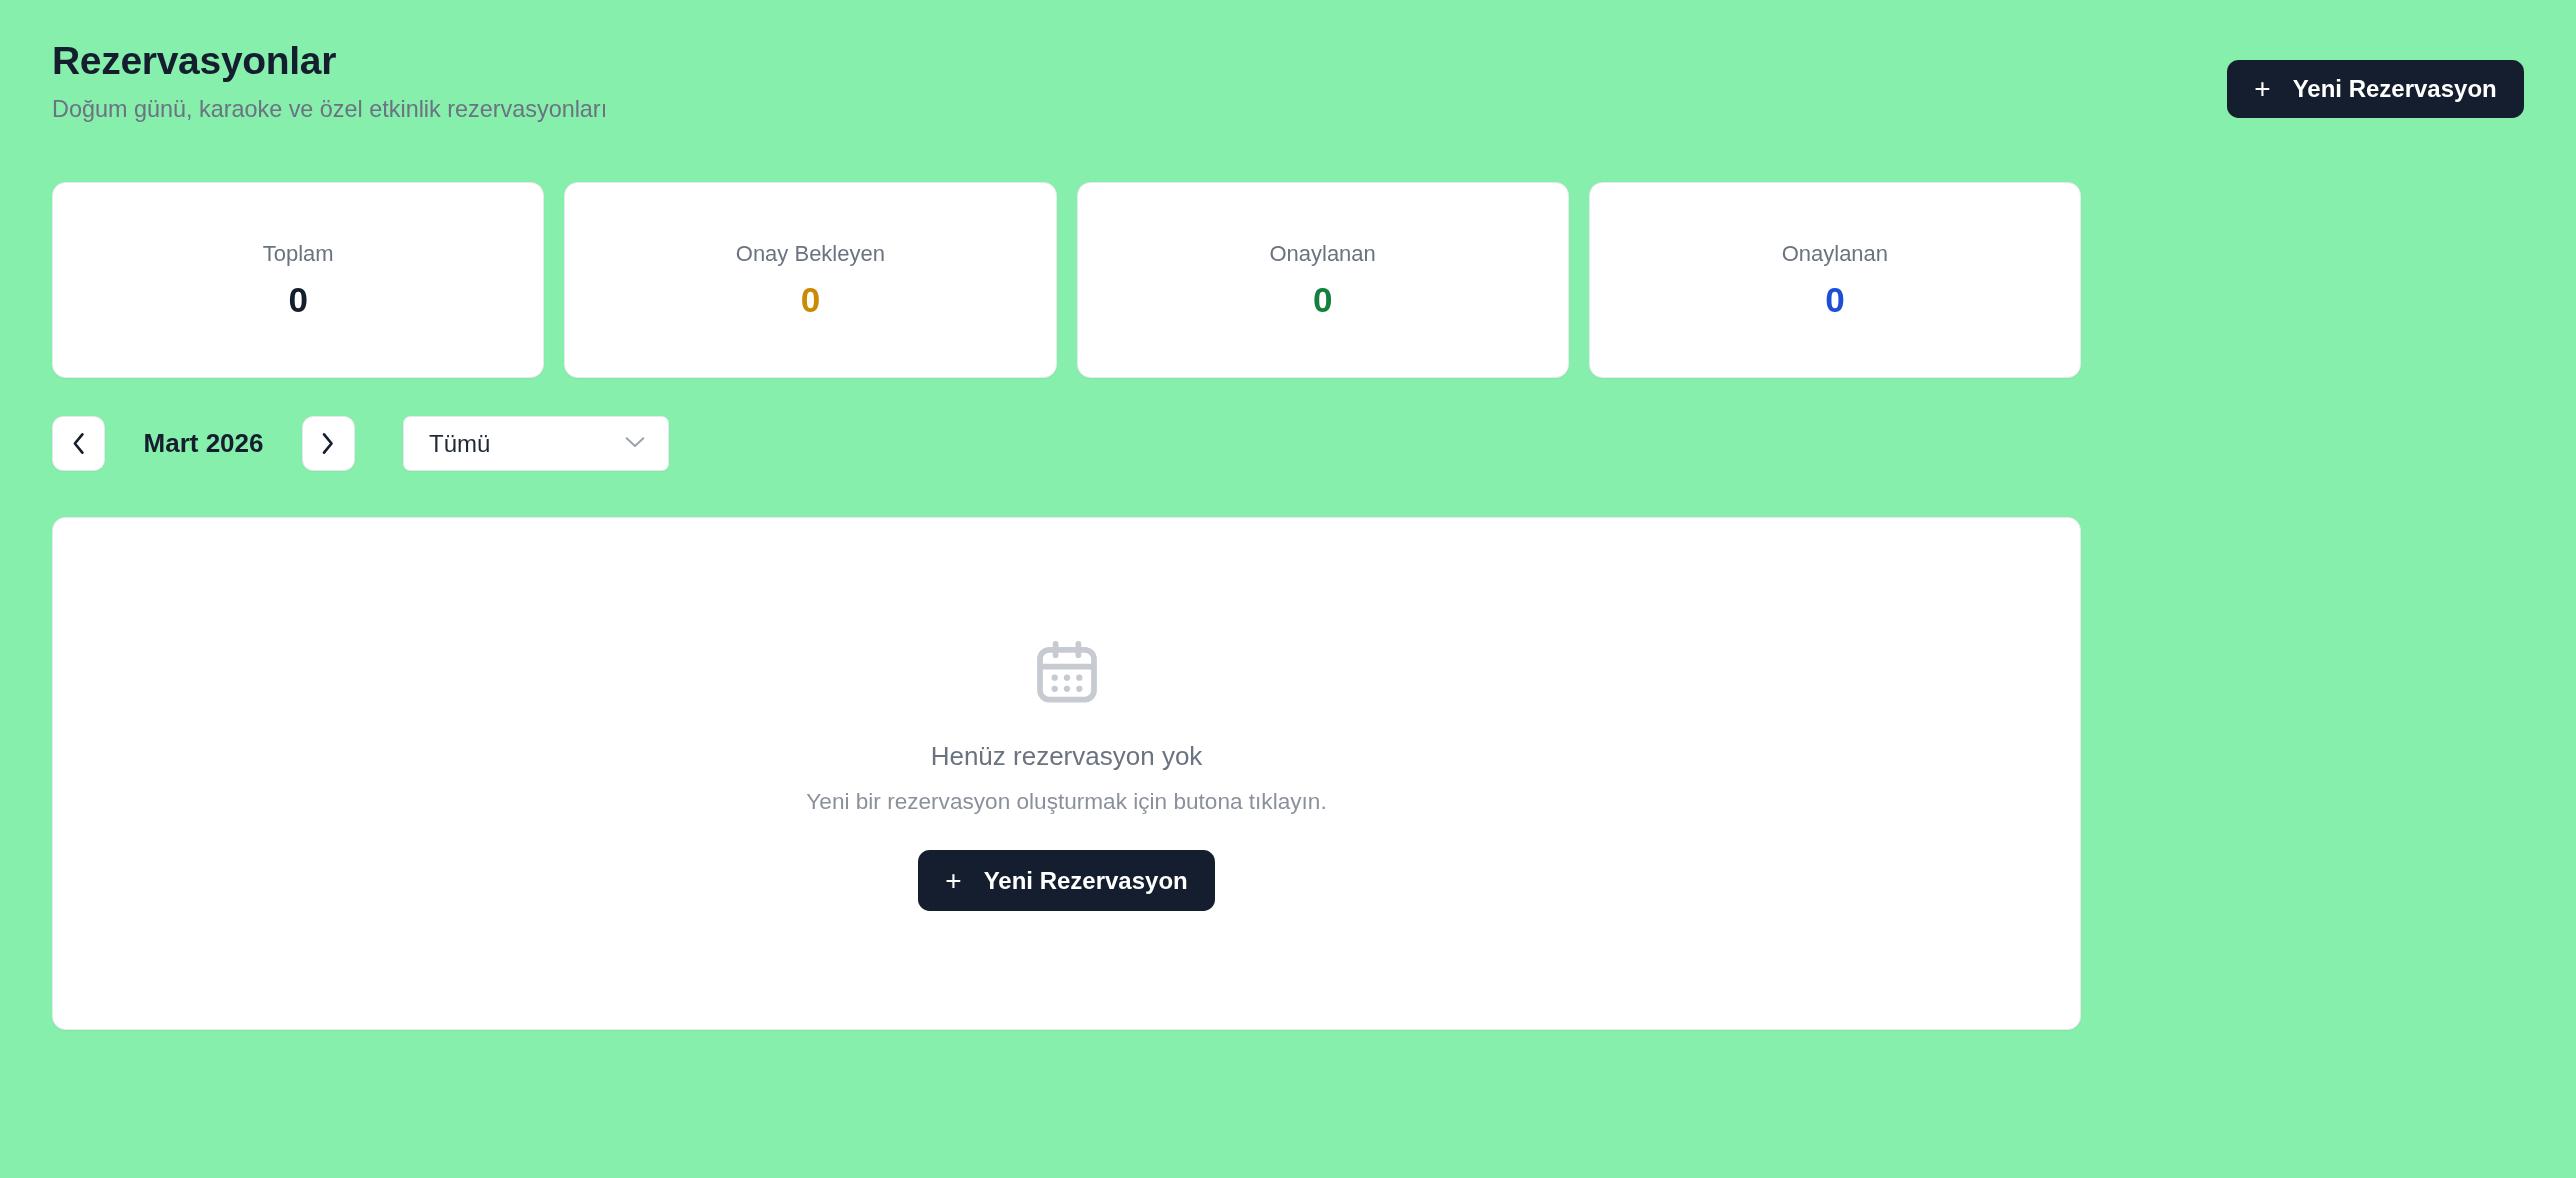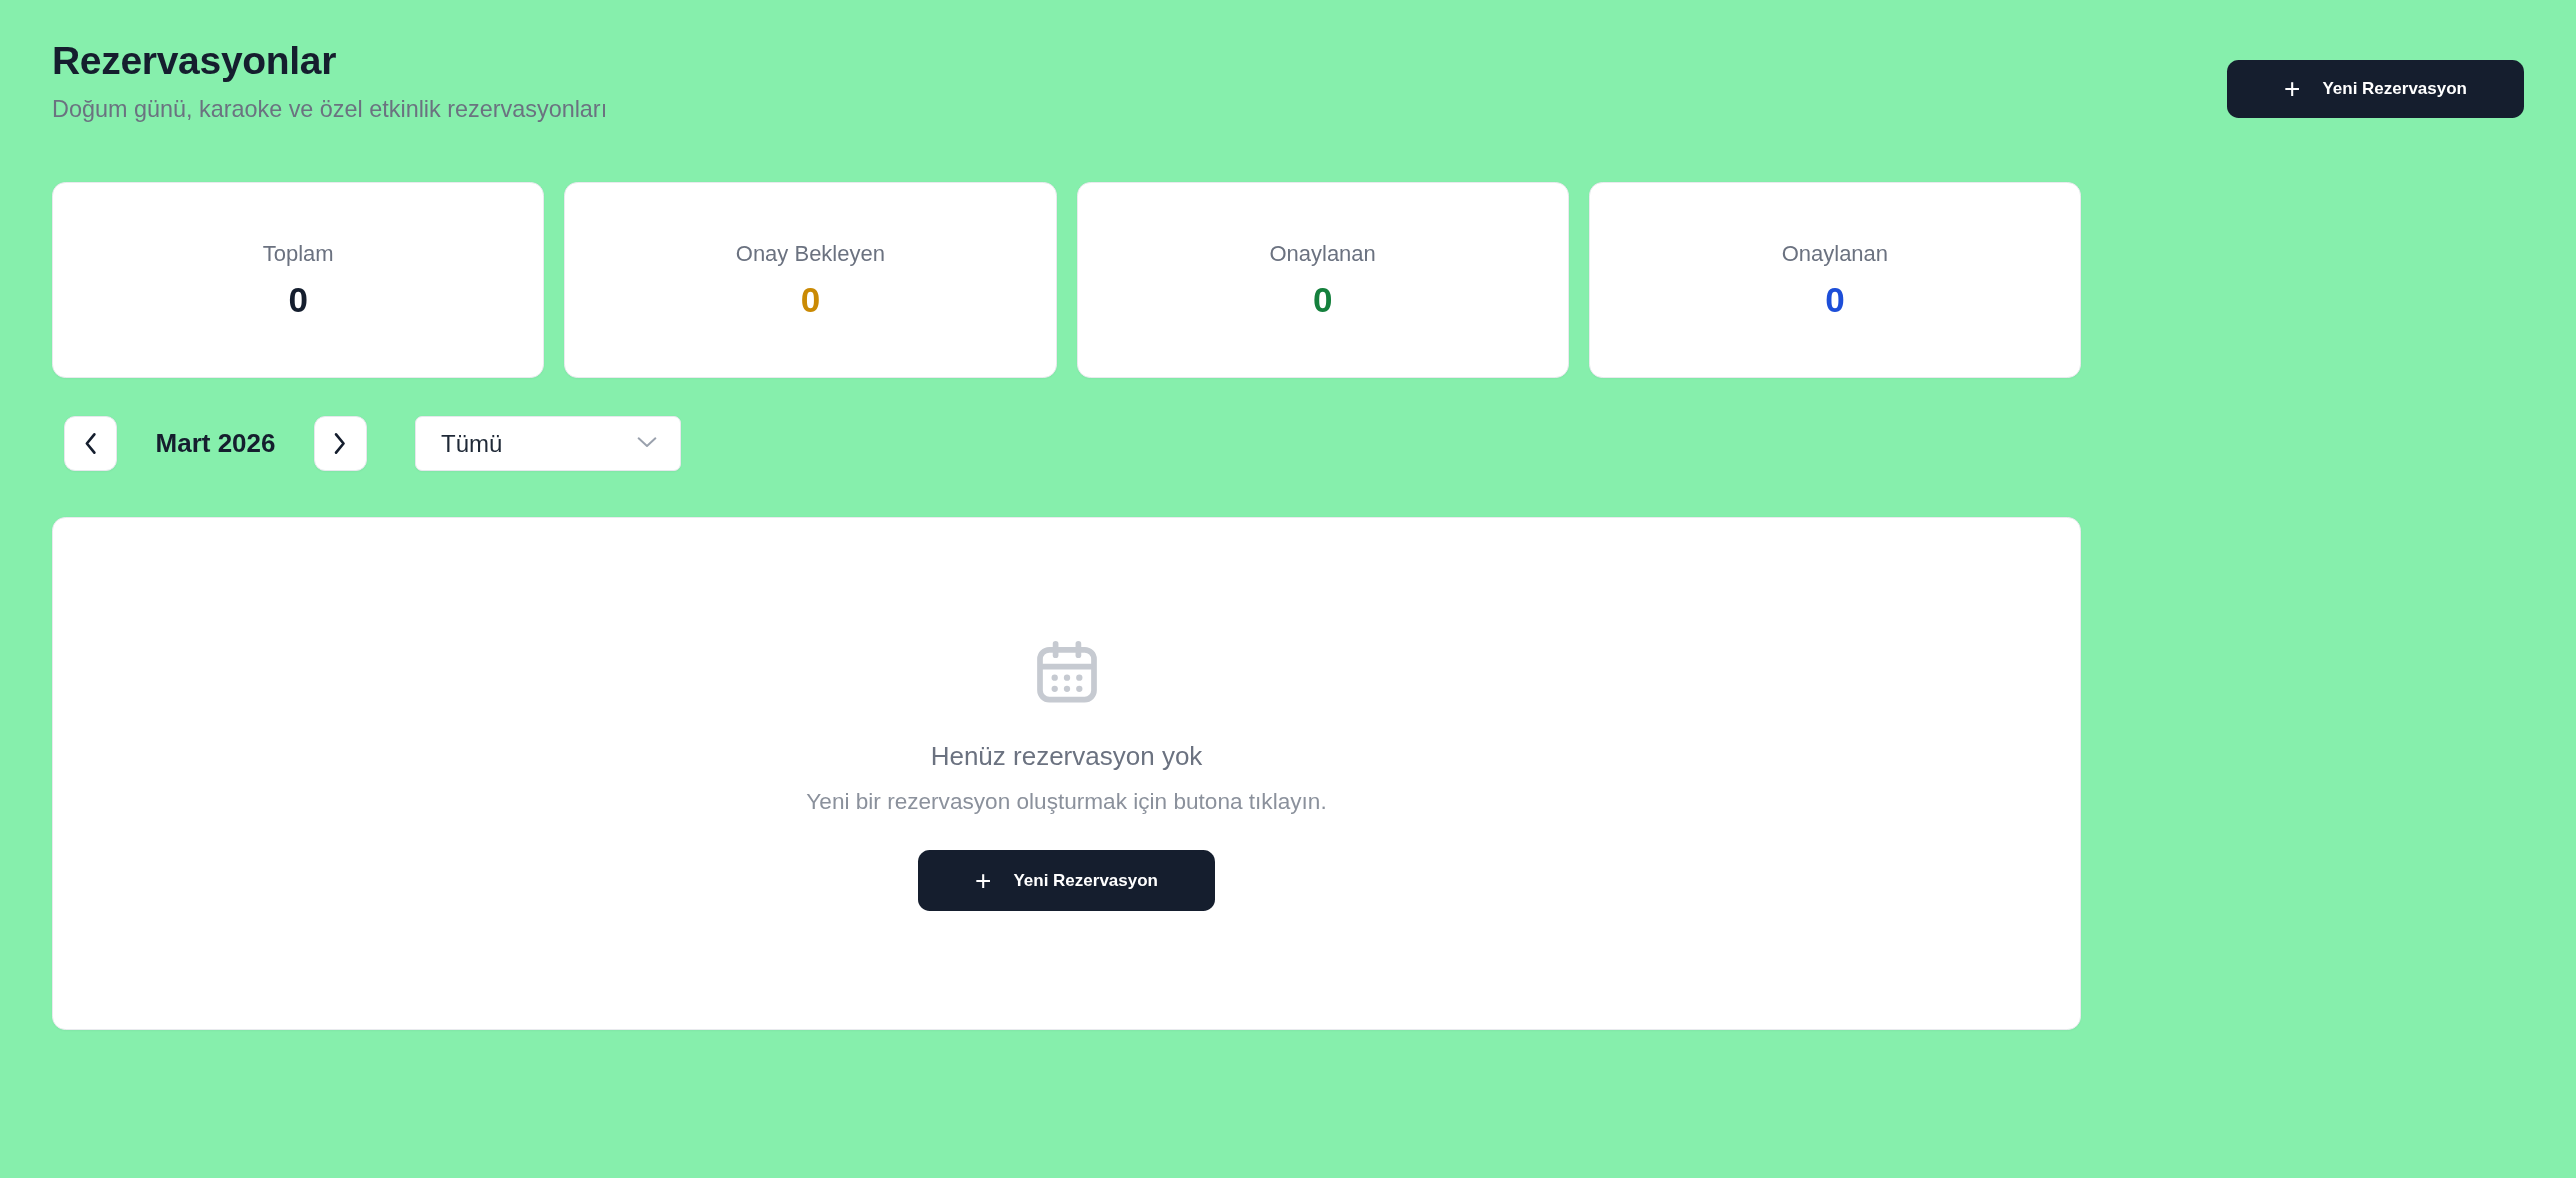--- a/index.html
+++ b/index.html
@@ -57,21 +57,21 @@
     cursor: pointer;
   }
   .btn-primary .plus {
     display: inline-block;
     font-size: 28px;
     line-height: 1;
     font-weight: 400;
     color: #ffffff;
   }
   .btn-primary .btn-label {
-    font-size: 17px;
+    font-size: 24px;
     font-weight: bold;
     color: #ffffff;
     white-space: nowrap;
   }
 
   #new-reservation-top {
     right: 52px;
     top: 60px;
     width: 297px;
     height: 58px;
@@ -106,21 +106,21 @@
   .stat-value {
     margin-top: 13.4px;
     font-size: 35px;
     font-weight: bold;
     line-height: 1.1;
   }
 
   
   .toolbar {
     position: absolute;
-    left: 64px;
+    left: 52px;
     top: 416px;
     display: flex;
     align-items: center;
     gap: 0;
   }
   .nav-btn {
     width: 53px;
     height: 55px;
     background: #ffffff;
     border: 1.3px solid #e6e8ec;

